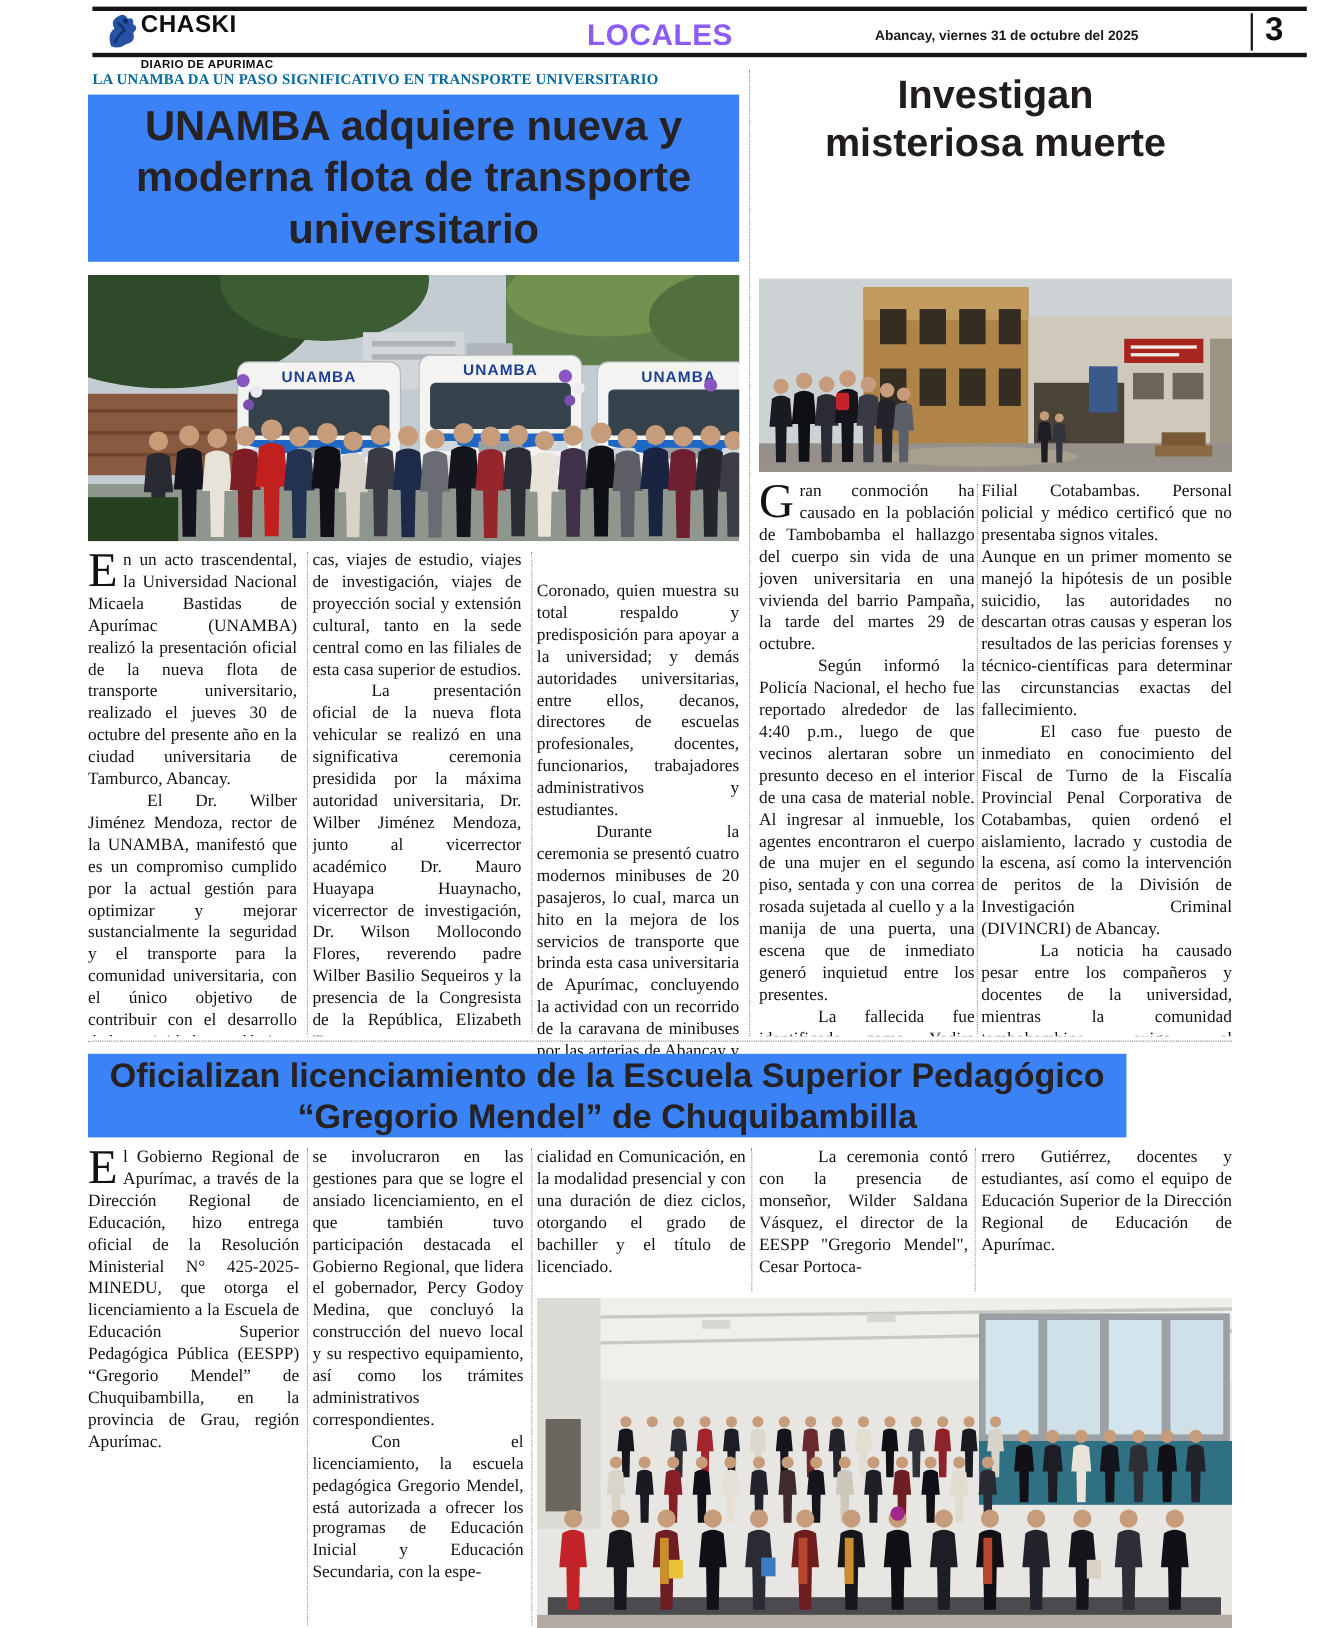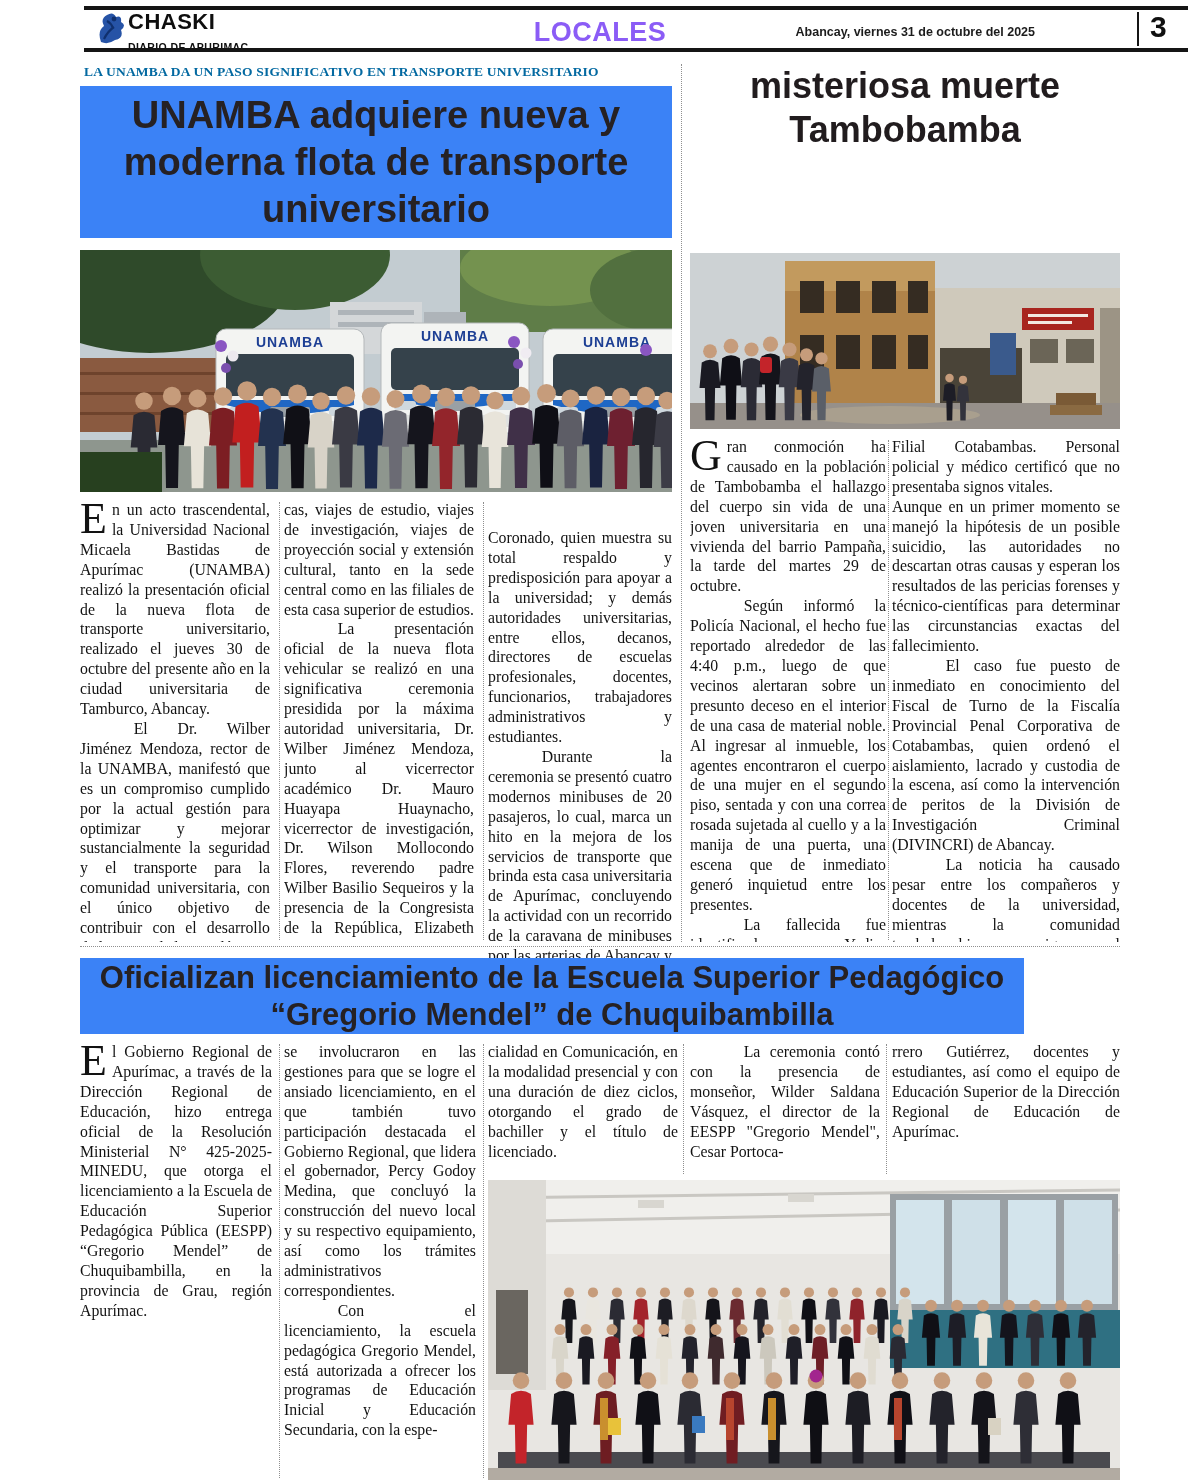--- a/index.html
+++ b/index.html
@@ -5,21 +5,21 @@
   *{margin:0;padding:0;box-sizing:border-box}
   html,body{background:#ffffff}
   body{width:1200px;height:1480px;position:relative;overflow:hidden;
        font-family:"Liberation Serif","DejaVu Serif",serif;color:#141414}
   .sans{font-family:"Liberation Sans","DejaVu Sans",sans-serif}
 
   
   .rule{position:absolute;left:84px;width:1104px;background:#151515;height:4px}
   .masthead{position:absolute;left:94px;top:11px;display:flex;align-items:flex-start;gap:4px}
   .mast-title{font-size:22px;font-weight:800;letter-spacing:.5px;line-height:22px;color:#0e0e0e}
-  .mast-sub{font-size:10.5px;font-weight:700;letter-spacing:.4px;margin-top:8px;color:#0e0e0e}
+  .mast-sub{font-size:10.5px;font-weight:700;letter-spacing:.4px;margin-top:20px;color:#0e0e0e}
   .section-title{position:absolute;left:0;right:0;top:17px;text-align:center;
                  font-size:27px;font-weight:700;letter-spacing:.5px;color:#8b5cf6}
   .dateline{position:absolute;right:165px;top:25px;font-size:12.5px;font-weight:700;color:#1c1c1c}
   .vline{position:absolute;left:1137px;top:12px;width:2px;height:34px;background:#151515}
   .pagenum{position:absolute;left:1150px;top:10px;font-size:30px;font-weight:700;color:#101010}
 
   
   .kicker{position:absolute;left:84px;top:64px;width:588px;font-weight:700;font-size:13.5px;
           letter-spacing:.2px;color:#0369a1}
   .headbox{position:absolute;background:#3b82f6;display:flex;flex-direction:column;
@@ -157,22 +157,22 @@
 </div>
 <div class="vdot" style="left:483px;top:502px;height:438px"></div>
 <div class="col" style="left:488px;top:528px;width:184px;height:442px">
   <p>Coronado, quien muestra su total respaldo y predisposición para apoyar a la universidad; y demás autoridades universitarias, entre ellos, decanos, directores de escuelas profesionales, docentes, funcionarios, trabajadores administrativos y estudiantes.</p>
   <p class="ind">Durante la ceremonia se presentó cuatro modernos minibuses de 20 pasajeros, lo cual, marca un hito en la mejora de los servicios de transporte que brinda esta casa universitaria de Apurímac, concluyendo la actividad con un recorrido de la caravana de minibuses por las arterias de Abancay y del distrito de Tamburco.</p>
 </div>
 
 <div class="vdot" style="left:681px;top:64px;height:878px"></div>
 
 <div class="headline-plain sans">
+  <div>Investigan</div>
   <div>misteriosa muerte</div>
-  <div>Tambobamba</div>
 </div>
 
 <svg class="photo" style="left:690px;top:253px" width="430" height="176" viewBox="0 0 430 176">
   <rect width="430" height="176" fill="#cdd2d4"></rect>
   <rect x="95" y="8" width="150" height="150" fill="#b08349"></rect>
   <rect x="95" y="8" width="150" height="30" fill="#c29a5e"></rect>
   <g fill="#352c22">
     <rect x="110" y="28" width="24" height="32"></rect>
       <rect x="146" y="28" width="24" height="32"></rect>
     <rect x="182" y="28" width="24" height="32"></rect>

